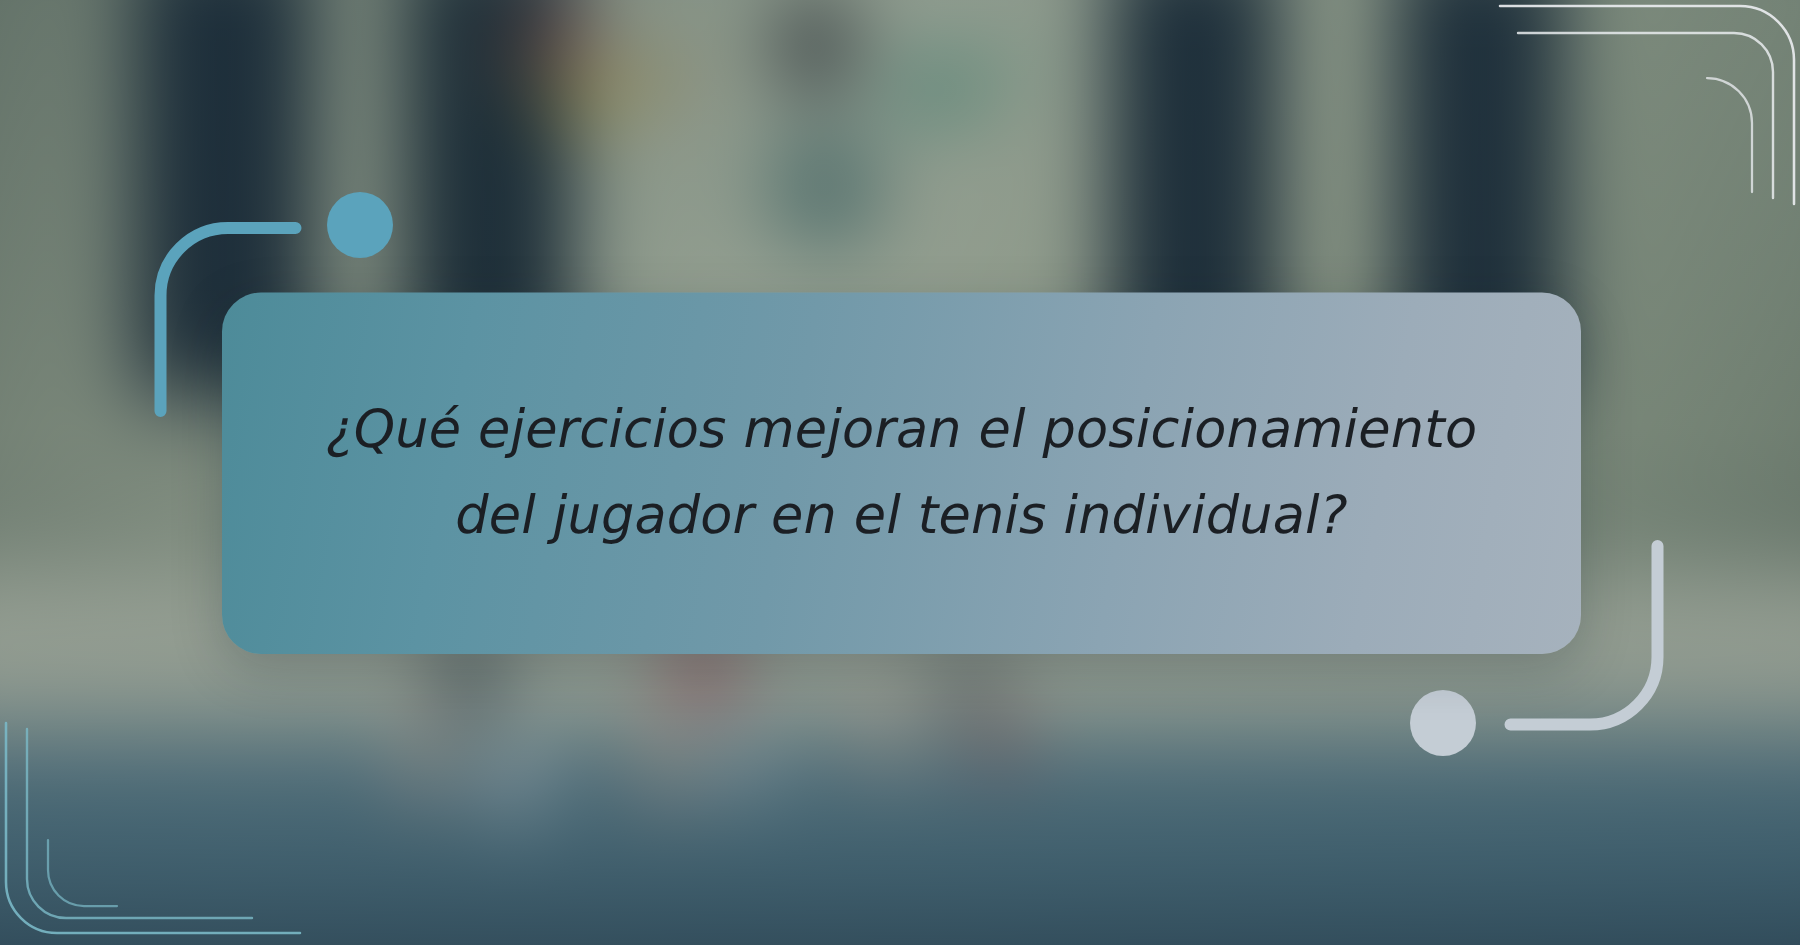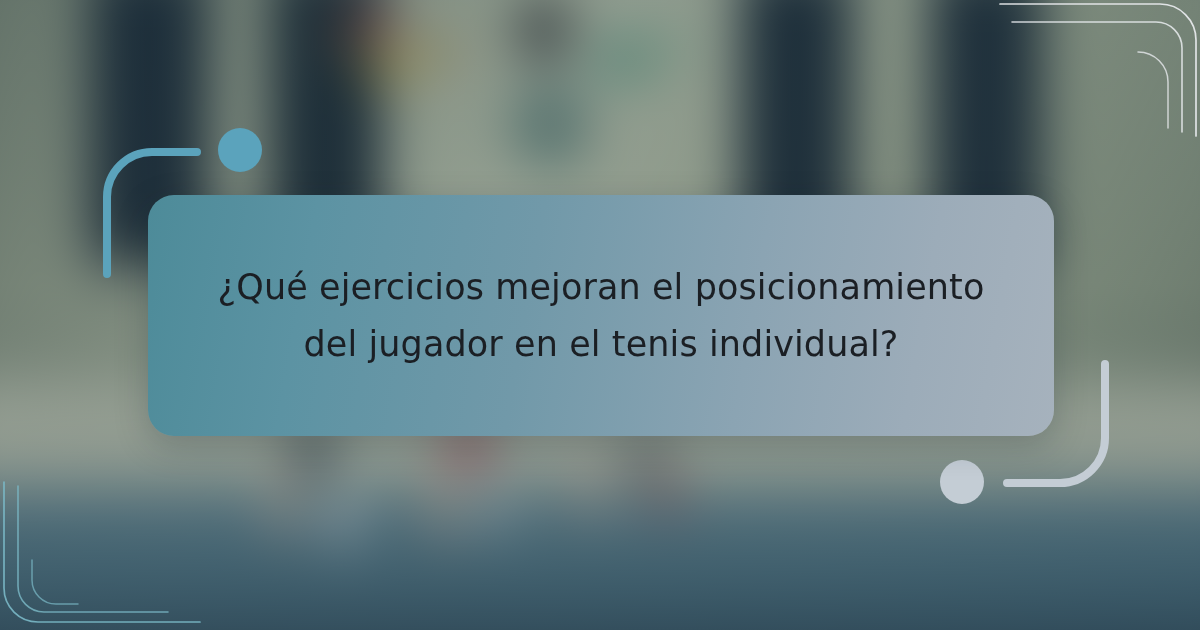--- a/index.html
+++ b/index.html
@@ -136,20 +136,21 @@
   .question-text {
     margin: 0;
     padding: 0 58px;
     text-align: center;
     font-size: 35px;
     line-height: 1.62;
     font-weight: 400;
     letter-spacing: 0.1px;
     color: #1b1f24;
     font-family: "DejaVu Sans", "Liberation Sans", sans-serif;
+    font-style: italic;
   }
 </style>
 </head>
 <body>
 
 <div id="stage">
 
   <div class="bg-photo"></div>
   <div class="bg-tint"></div>
 

